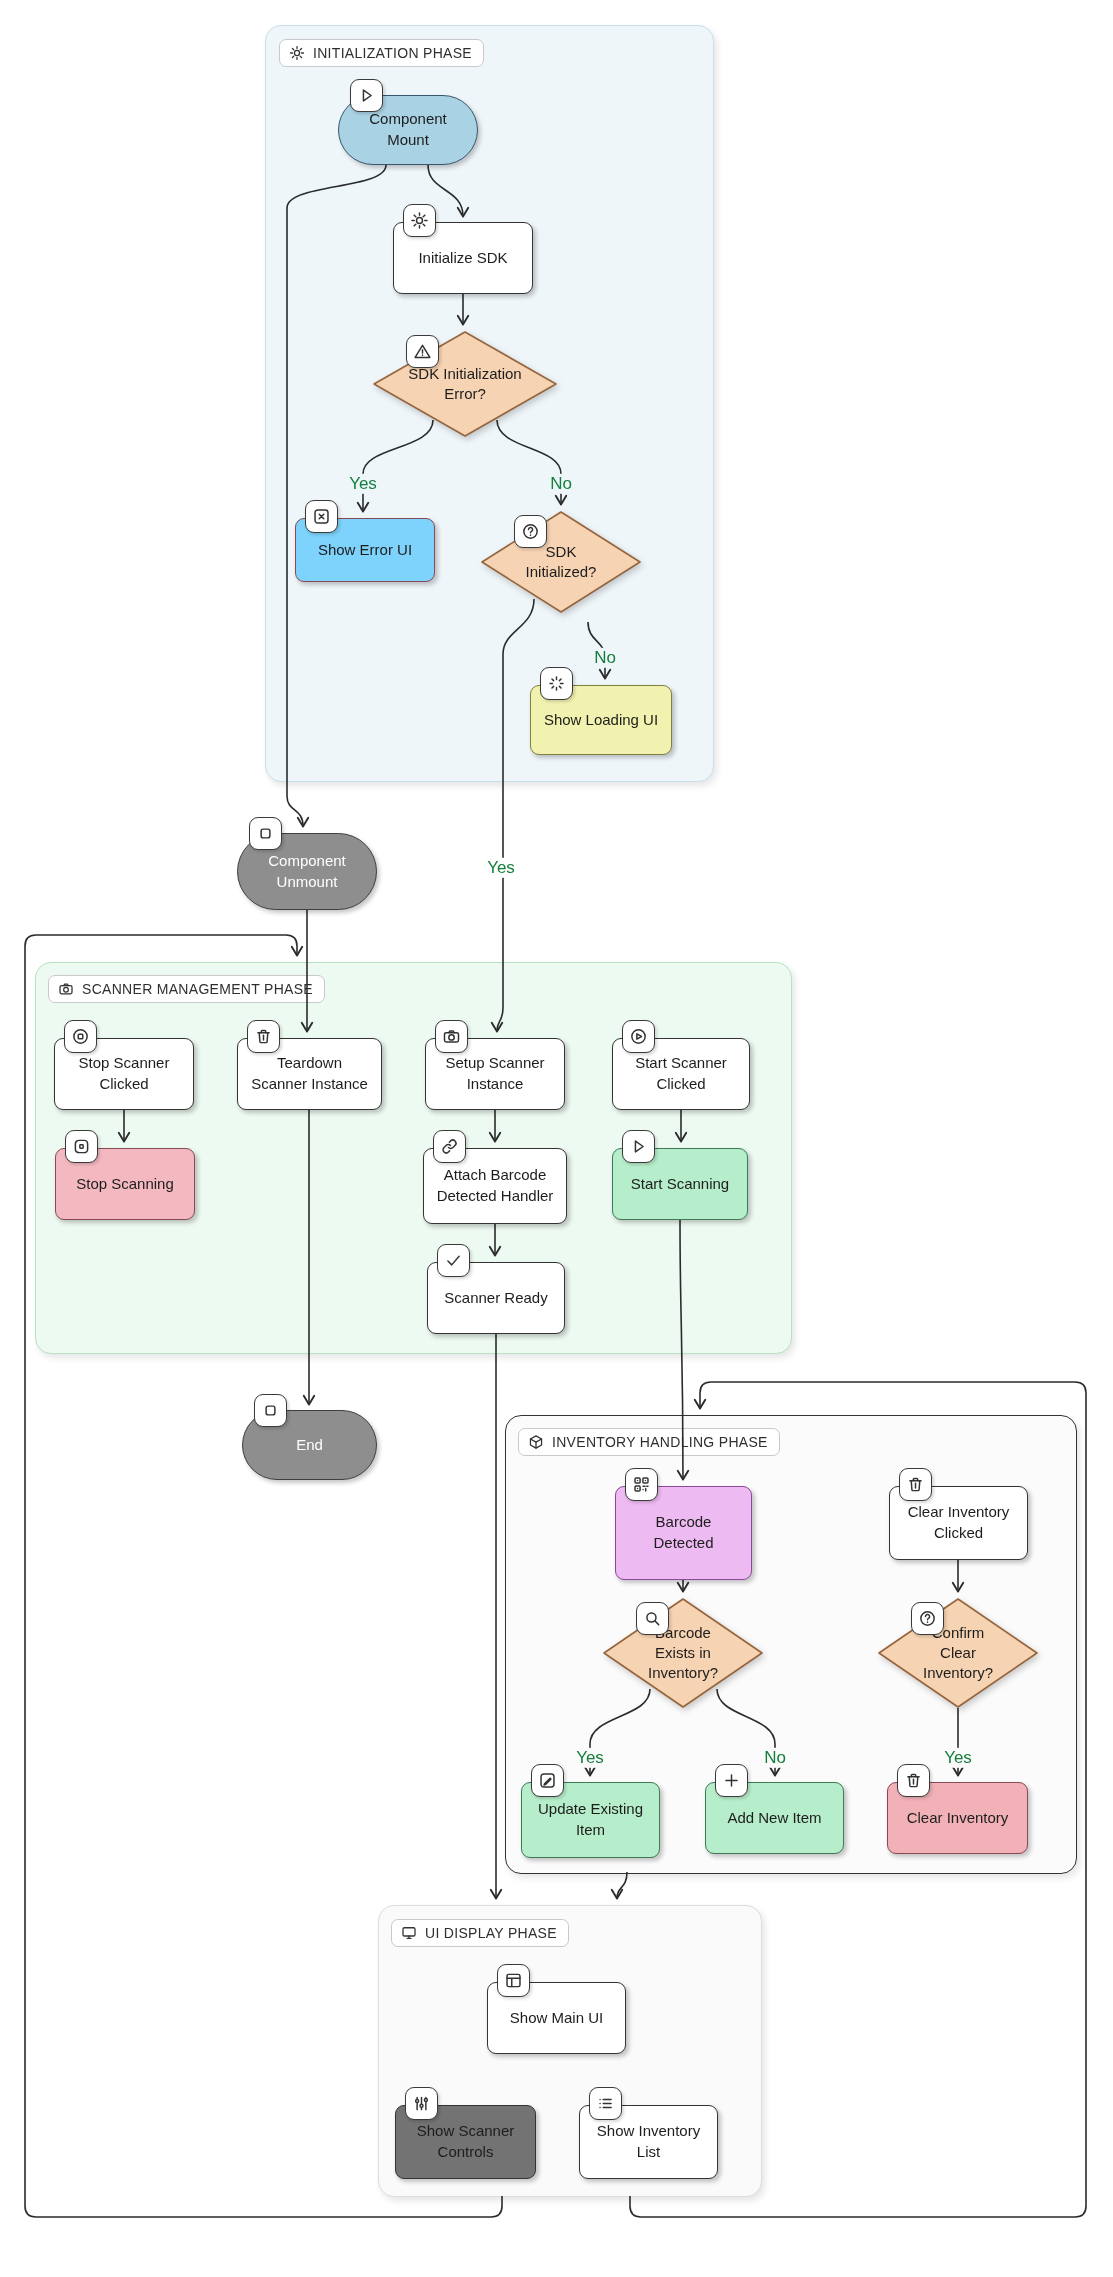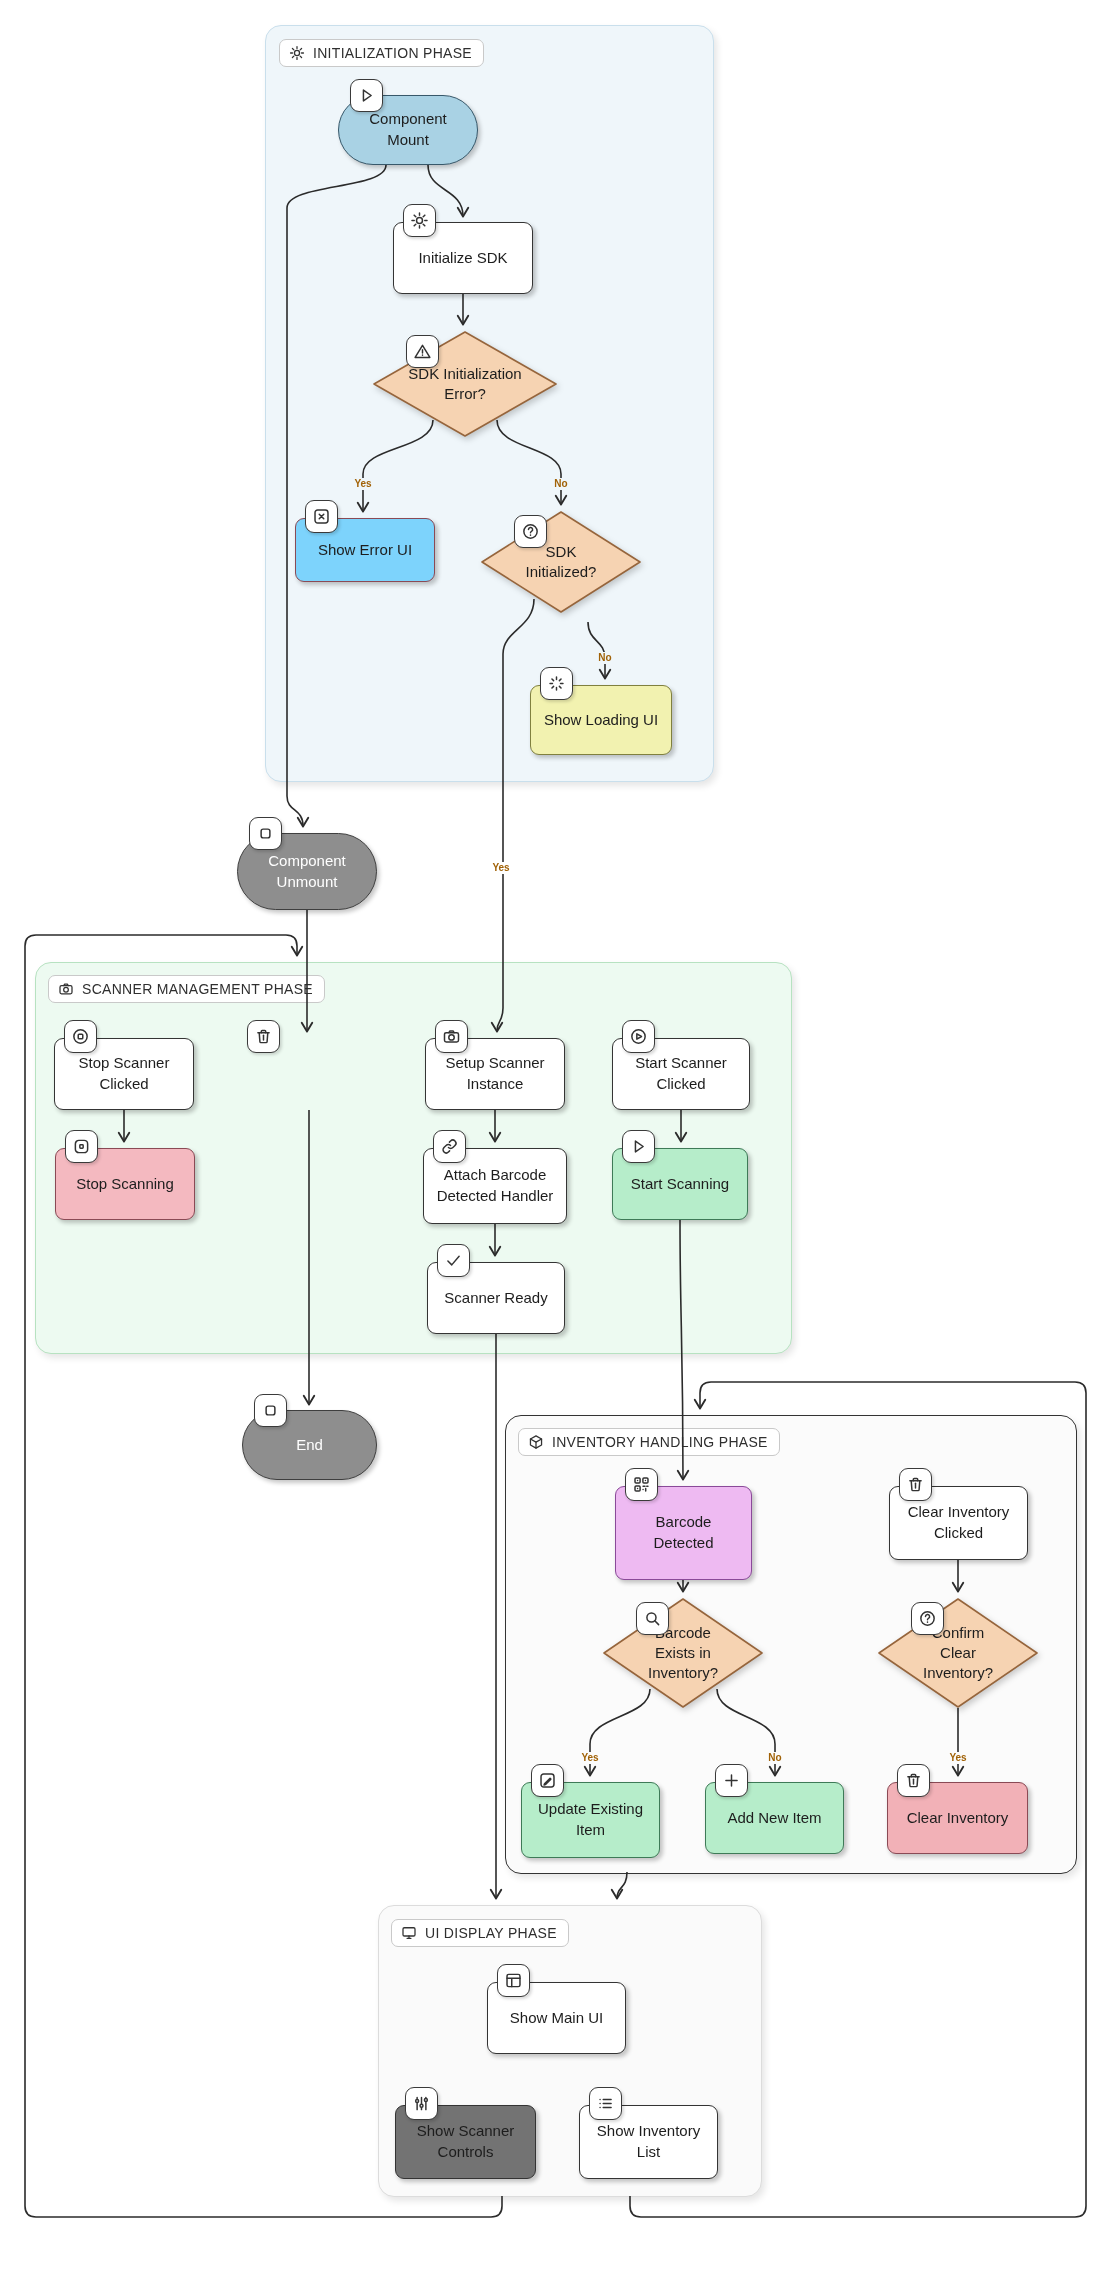--- a/index.html
+++ b/index.html
@@ -24,22 +24,22 @@
   .dnode svg{position:absolute;left:0;top:0;display:block;}
   .dlabel{position:absolute;inset:0;display:flex;align-items:center;justify-content:center;
           text-align:center;font-size:15px;color:#1d1d1d;line-height:1.35;}
   .dlabel span{display:block;}
 
   .badge{position:absolute;z-index:6;width:33px;height:33px;background:#fff;
          border:1.6px solid #3a3a3a;border-radius:9px;display:flex;align-items:center;
          justify-content:center;box-shadow:1.5px 2px 3px rgba(0,0,0,.15);box-sizing:border-box;}
   .badge svg{width:21px;height:21px;display:block;}
 
-  .elabel{position:absolute;z-index:5;transform:translate(-50%,-50%);font-size:10px;
-          font-weight:700;color:#a16207;padding:0 4px;line-height:1.2;}
+  .elabel{position:absolute;z-index:5;transform:translate(-50%,-50%);font-size:17px;
+          font-weight:400;color:#15803d;padding:0 4px;line-height:1.2;}
 </style>
 </head>
 <body>
 
 <div id="canvas">
 
   <div class="container" style="left:265px;top:25px;width:447px;height:755px;background:#eff6fa;border:1.4px solid #c9dfec;"></div>
   <div class="container" style="left:35px;top:962px;width:755px;height:390px;background:#edfaf1;border:1.4px solid #b7e2c1;"></div>
   <div class="container" style="left:505px;top:1415px;width:570px;height:457px;background:#fbfbfb;border:1.6px solid #333;"></div>
   <div class="container" style="left:378px;top:1905px;width:382px;height:290px;background:#fafafa;border:1.4px solid #dcdcdc;"></div>
@@ -206,20 +206,23 @@
       <span>Stop Scanner Clicked</span>
     </div>
     <div class="badge" style="left: 64px; top: 1020px;">
       <span>
         <svg viewBox="0 0 24 24" fill="none" stroke="#333" stroke-width="1.7" stroke-linecap="round" stroke-linejoin="round">
           <circle cx="12" cy="12" r="7.6"></circle>
           <rect x="9.4" y="9.4" width="5.2" height="5.2" rx="1"></rect>
         </svg>
       </span>
     </div>
+    <div class="node" style="left: 237px; top: 1038px; width: 145px; height: 72px; background: rgb(255, 255, 255); border: 1.6px solid rgb(52, 52, 52);">
+      <span>Teardown Scanner Instance</span>
+    </div>
     <div class="badge" style="left: 247px; top: 1020px;">
       <span>
         <svg viewBox="0 0 24 24" fill="none" stroke="#333" stroke-width="1.7" stroke-linecap="round" stroke-linejoin="round">
           <path d="M5.6 7.6 H18.4"></path>
           <path d="M9.5 7.6 V6.1 q0 -1 1 -1 h3 q1 0 1 1 V7.6"></path>
           <path d="M7.1 7.6 l.8 10.4 q.1 1 1.1 1 h6 q1 0 1.1 -1 l.8 -10.4"></path>
           <path d="M12 10.6 V15.9"></path>
         </svg>
       </span>
     </div>

